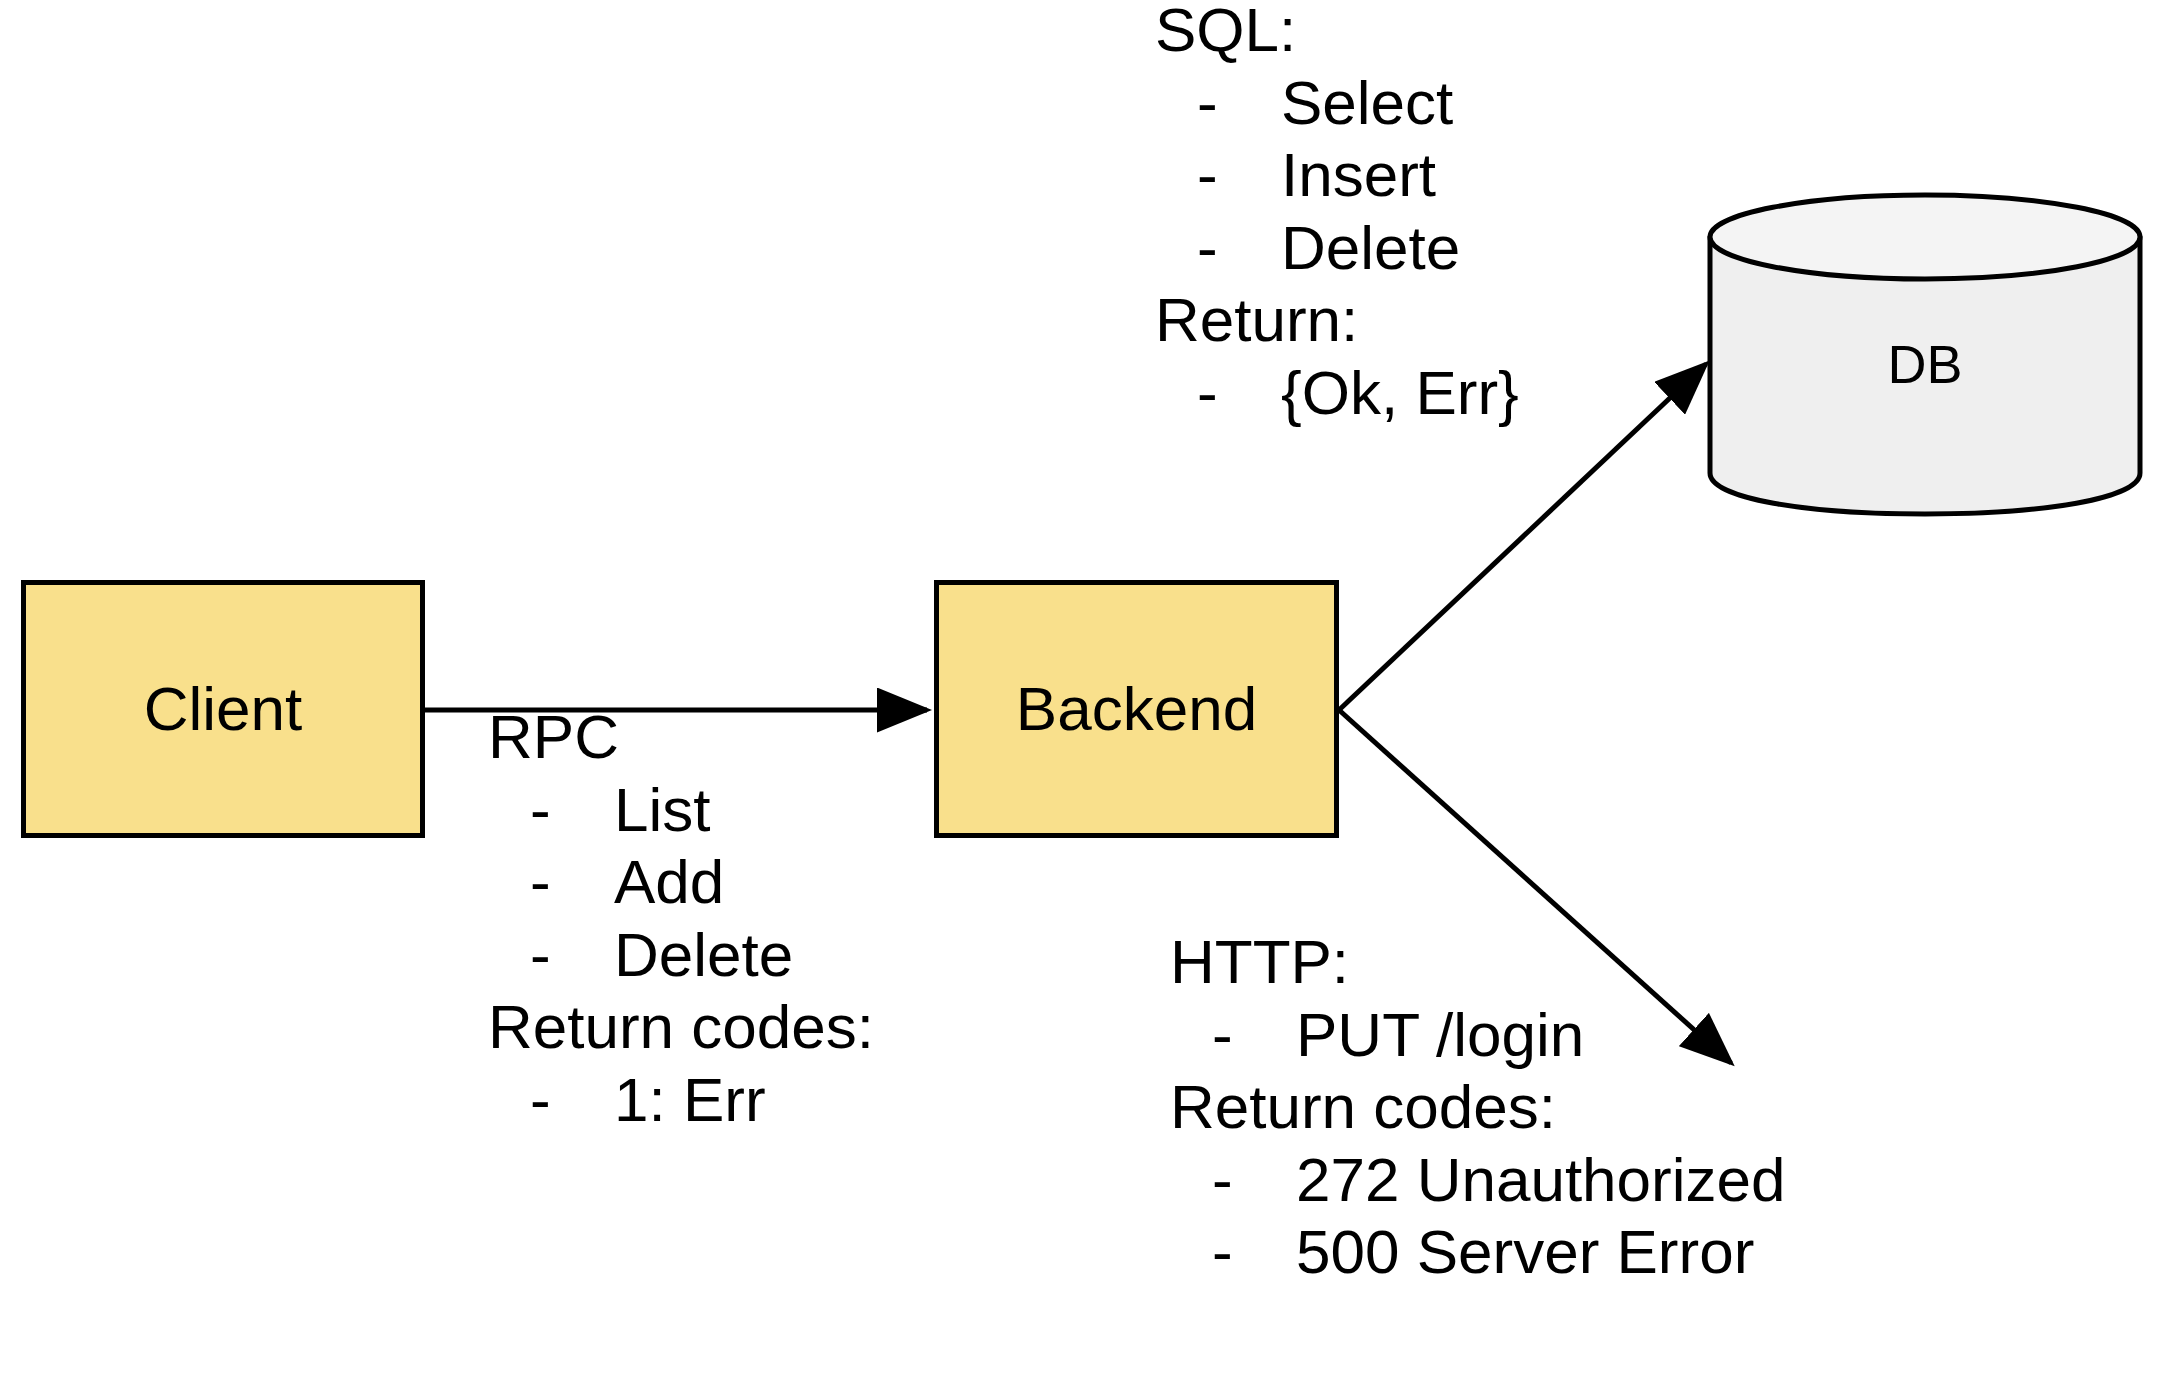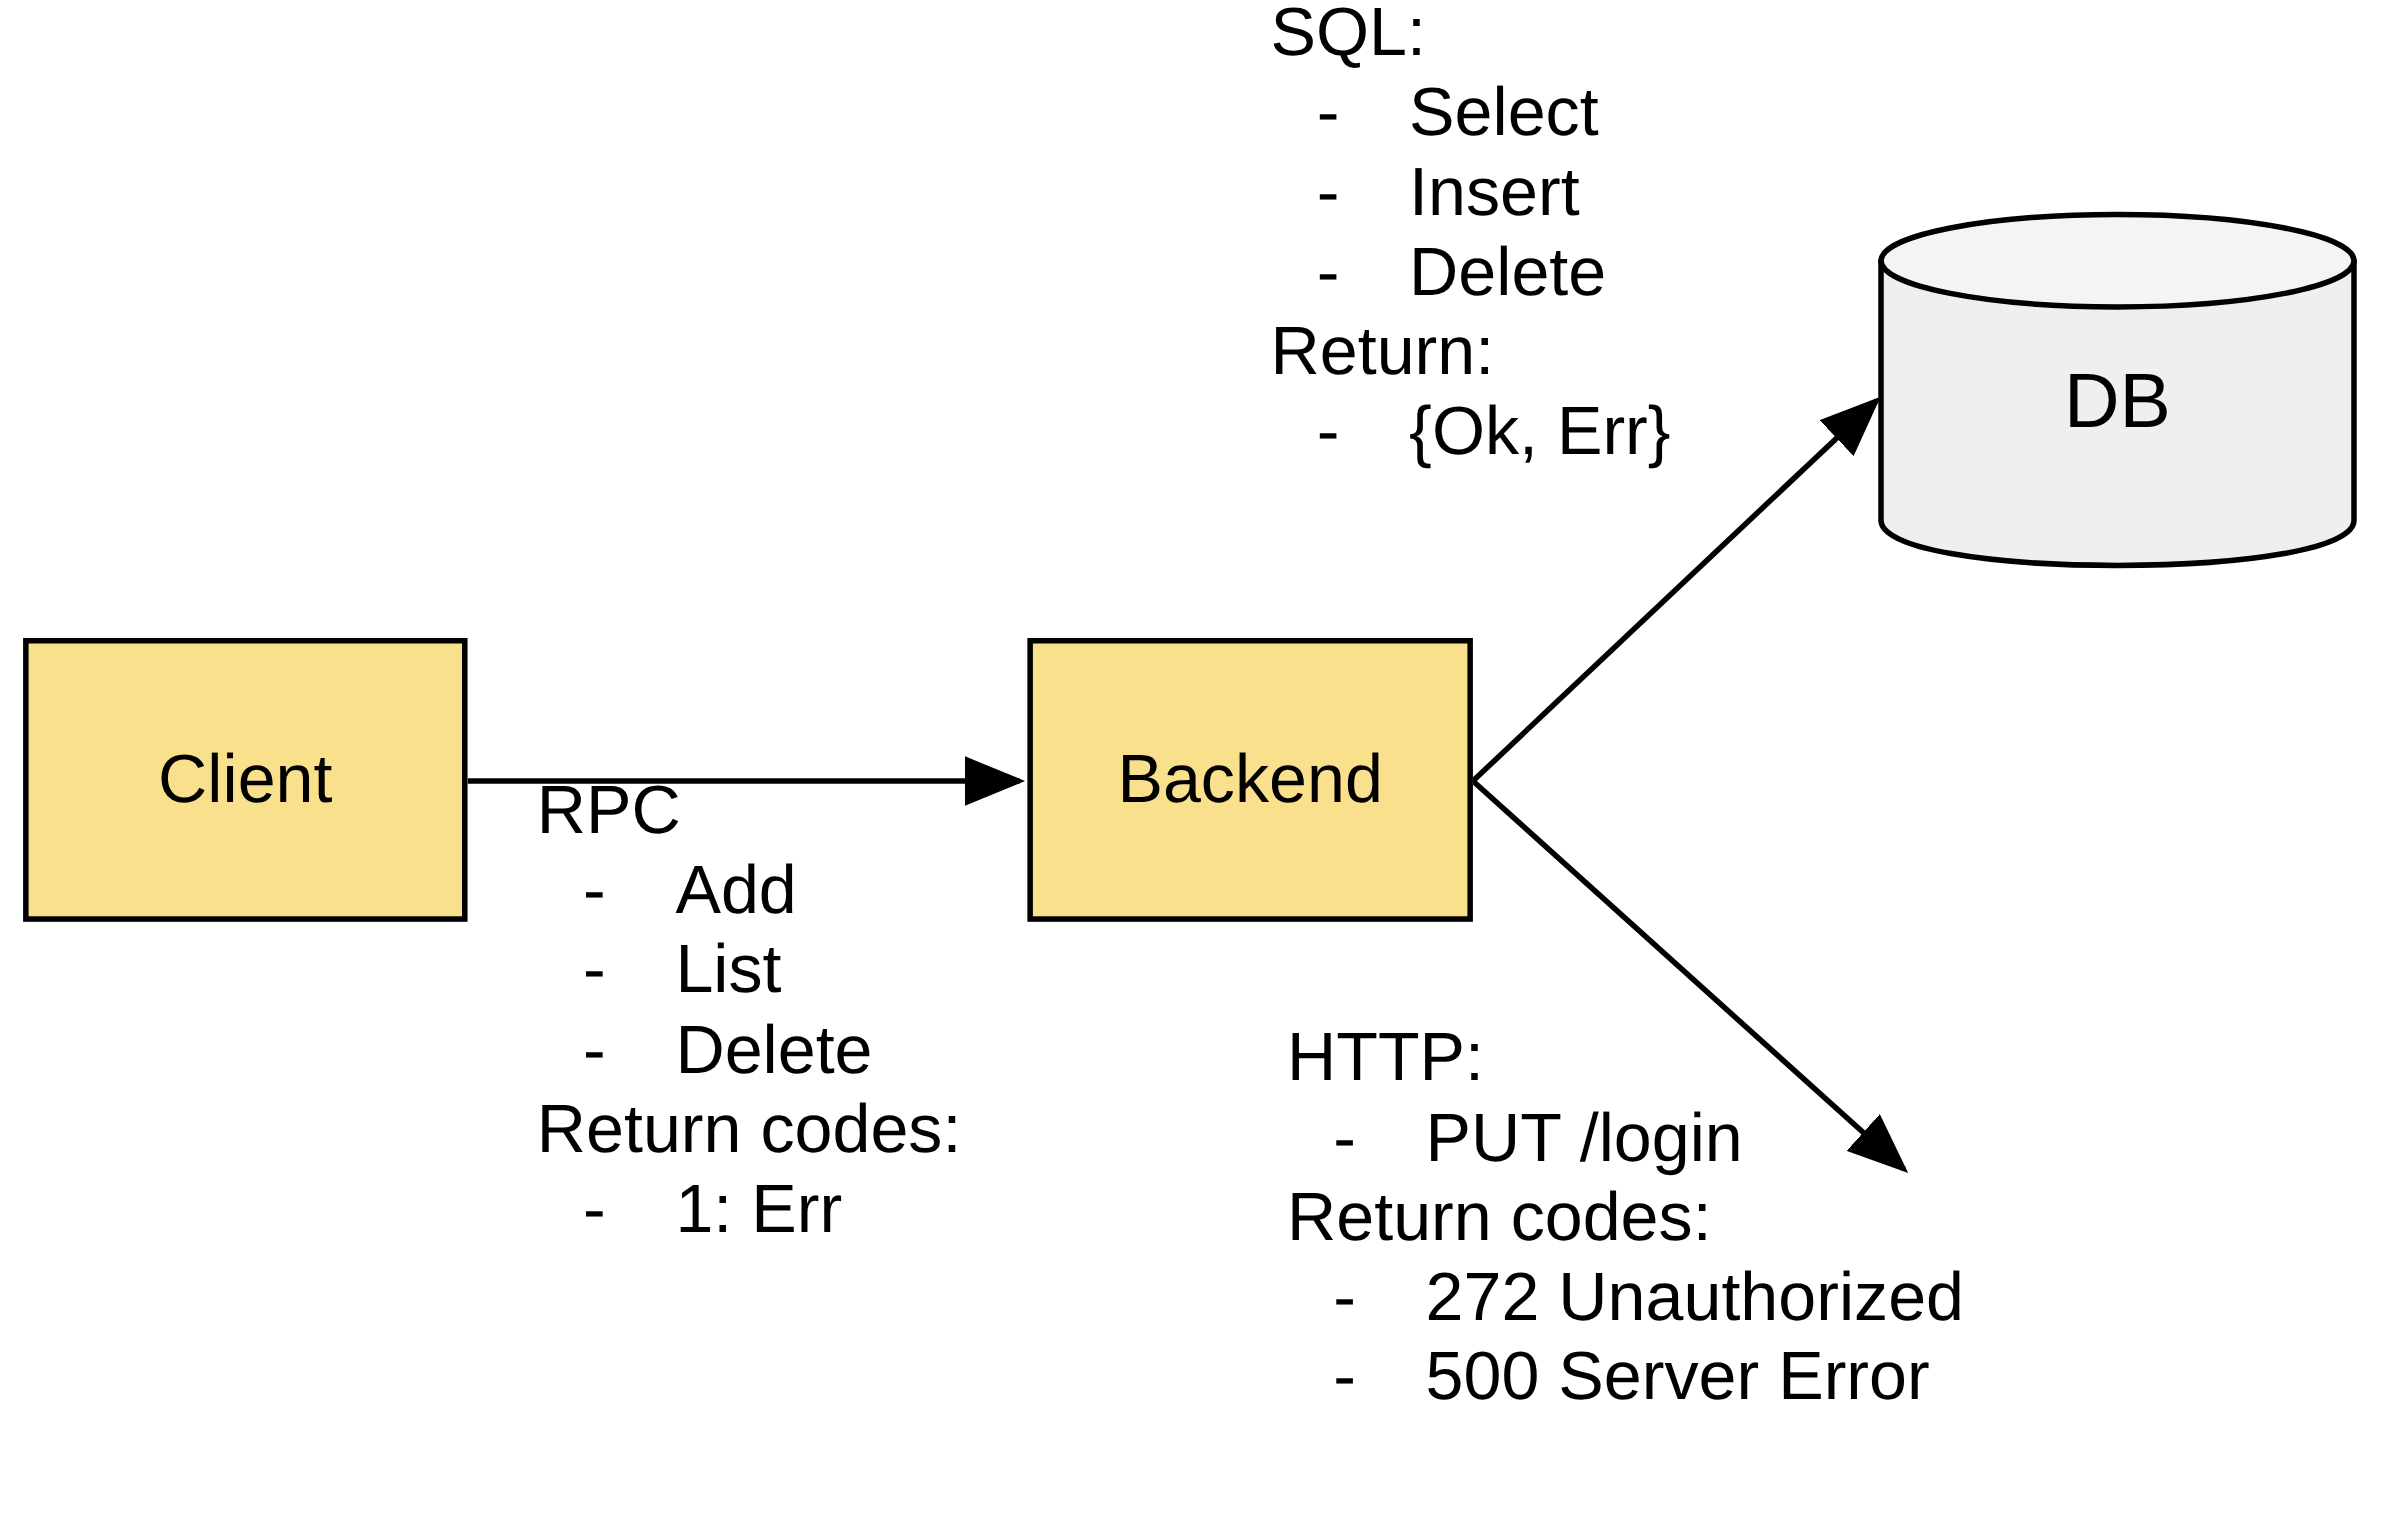--- a/index.html
+++ b/index.html
@@ -73,21 +73,21 @@
   }
   #db-node .db-label {
     position: absolute;
     left: 0;
     top: 0;
     width: 440px;
     height: 330px;
     display: flex;
     align-items: center;
     justify-content: center;
-    font-size: 70px;
+    font-size: 54px;
     padding-top: 18px;
     box-sizing: border-box;
   }
 
   
   #connectors {
     position: absolute;
     left: 0;
     top: 0;
     width: 2178px;
@@ -170,23 +170,23 @@
     <span class="ann-item"><span class="dash">-</span><span class="txt">Delete</span></span>
 
     <span class="ann-head">Return:</span>
 
     <span class="ann-item"><span class="dash">-</span><span class="txt">{Ok, Err}</span></span>
   </div>
 
   <div id="rpc-annotation" class="annotation">
     <span class="ann-head">RPC</span>
 
+    <span class="ann-item"><span class="dash">-</span><span class="txt">List</span></span>
+
     <span class="ann-item"><span class="dash">-</span><span class="txt">Add</span></span>
-
-    <span class="ann-item"><span class="dash">-</span><span class="txt">List</span></span>
 
     <span class="ann-item"><span class="dash">-</span><span class="txt">Delete</span></span>
 
     <span class="ann-head">Return codes:</span>
 
 
     <span class="ann-item"><span class="dash">-</span><span class="txt">1: Err</span></span>
   </div>
 
   <div id="http-annotation" class="annotation">

